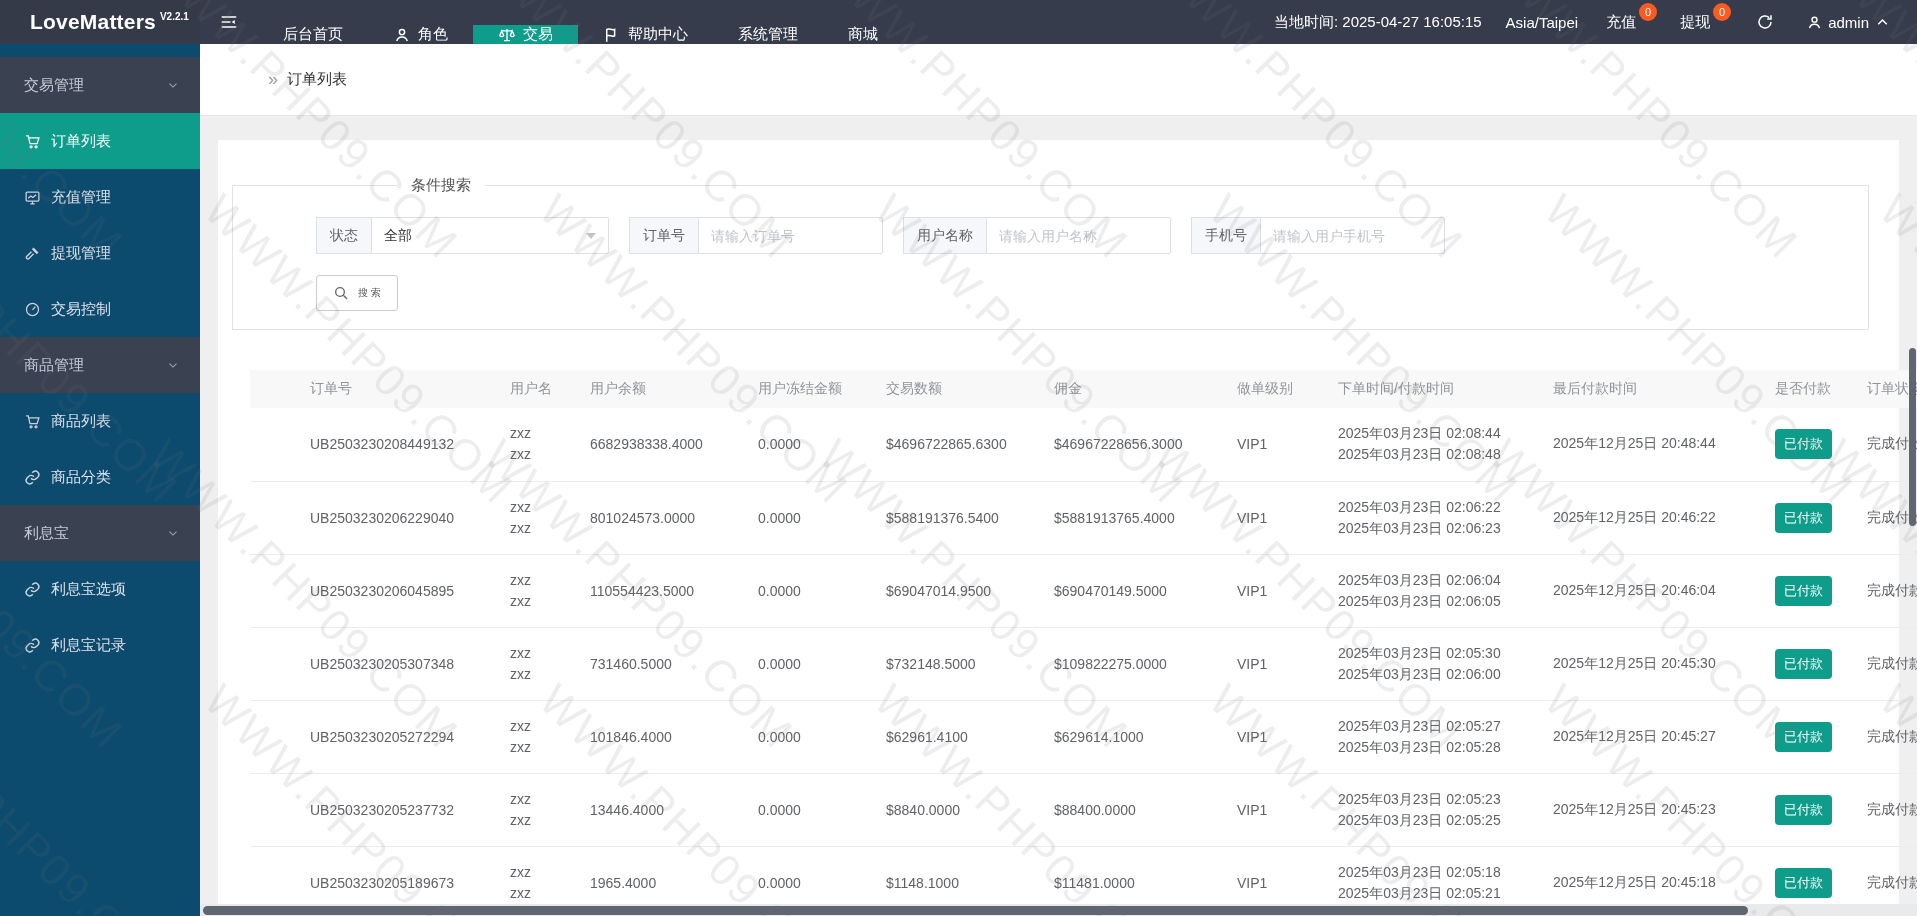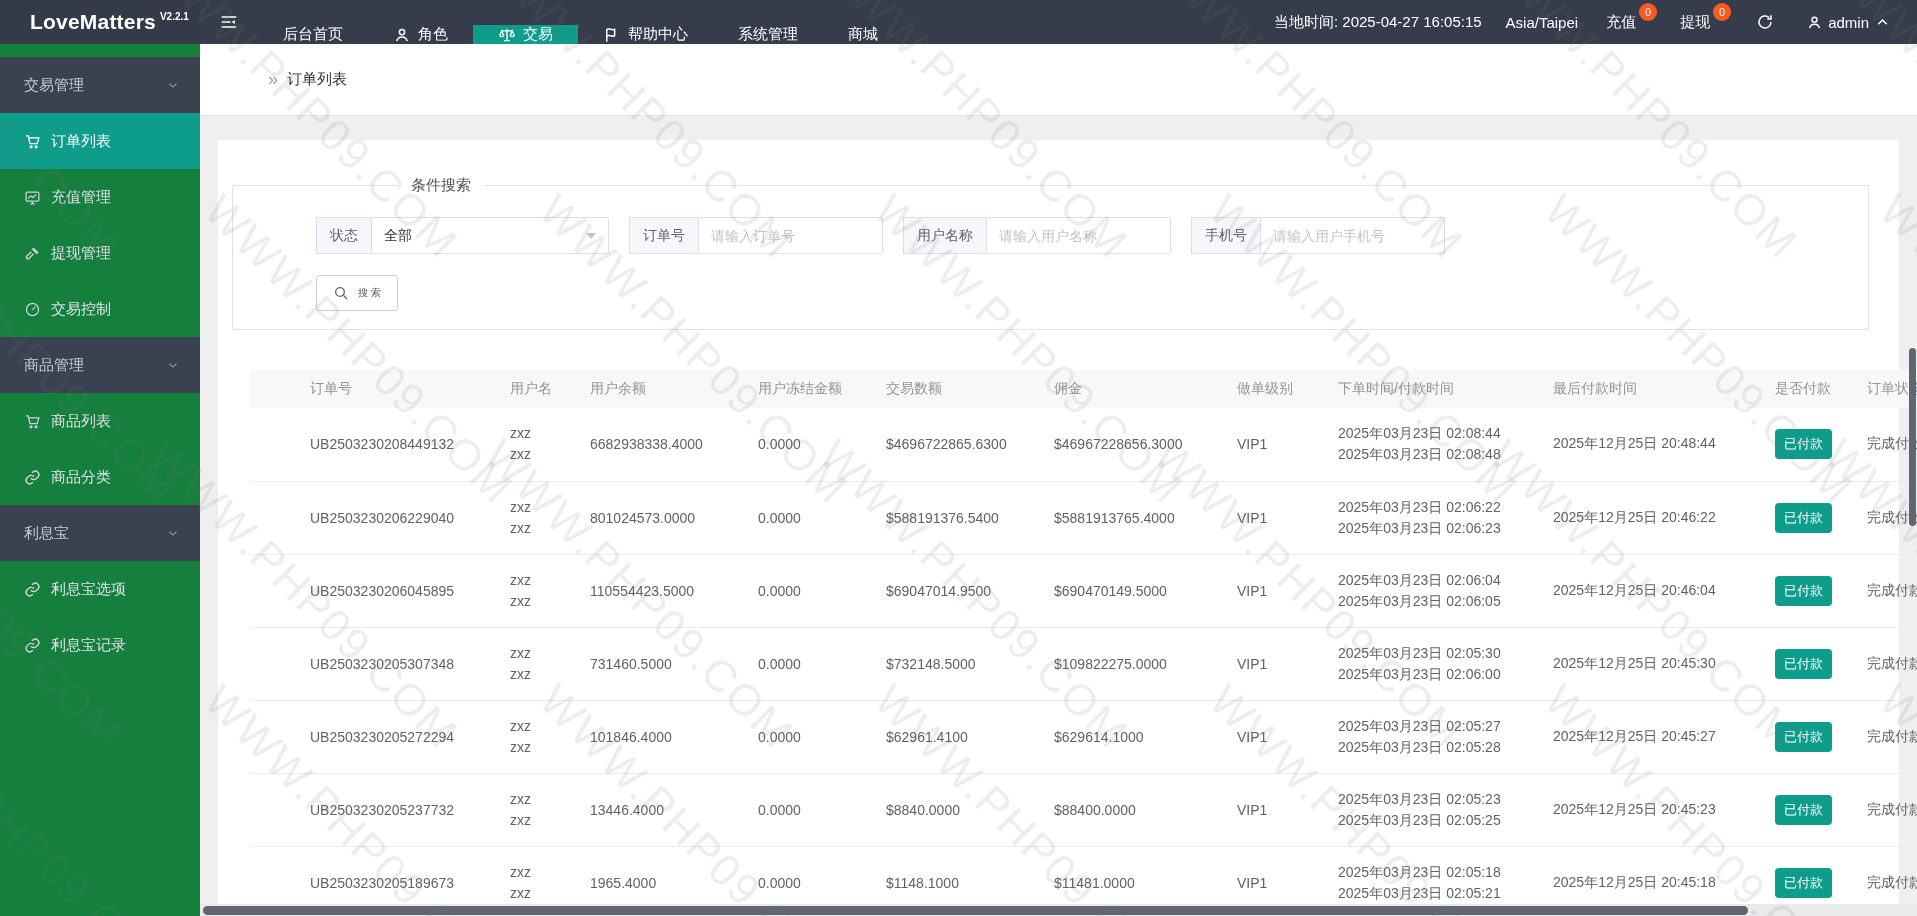--- a/index.html
+++ b/index.html
@@ -23,21 +23,21 @@
 .nav-text { display:flex; align-items:center; font-size:15px; padding:0 12px; }
 .nav-chip { position:relative; display:flex; align-items:center; font-size:15px; padding:0 28px 0 16px; cursor:pointer; }
 .badge-sup { position:absolute; top:3px; right:7px; min-width:18px; height:18px; line-height:18px;
   background:#fb5b21; color:#fff; font-size:11px; text-align:center; border-radius:9px; padding:0 4px; }
 .nav-iconbtn { display:flex; align-items:center; padding:0 18px; cursor:pointer; }
 .nav-iconbtn svg { width:18px; height:18px; }
 .nav-user { display:flex; align-items:center; gap:5px; padding:0 26px 0 14px; font-size:15px; cursor:pointer; }
 .nav-user .icon svg { width:17px; height:17px; }
 
 
-.sidebar { position:absolute; top:44px; left:0; bottom:0; width:200px; background:#15803d;
+.sidebar { position:absolute; top:44px; left:0; bottom:0; width:200px; background:#0c4a6e;
   z-index:5; padding-top:13px; }
 .side-group { height:56px; background:#3a4150; display:flex; align-items:center;
   padding:0 20px 0 24px; color:#c6ccd6; font-size:15px; cursor:pointer; }
 .side-group .chev { margin-left:auto; color:#9aa2af; }
 .side-group .chev svg { width:14px; height:14px; }
 .side-item { height:56px; display:flex; align-items:center; gap:10px; padding-left:24px;
   color:#dde1e8; font-size:15px; cursor:pointer; }
 .side-item .icon { color:#ccd2da; }
 .side-item.active { background:#0e9c8b; color:#fff; }
 .side-item.active .icon { color:#fff; }

